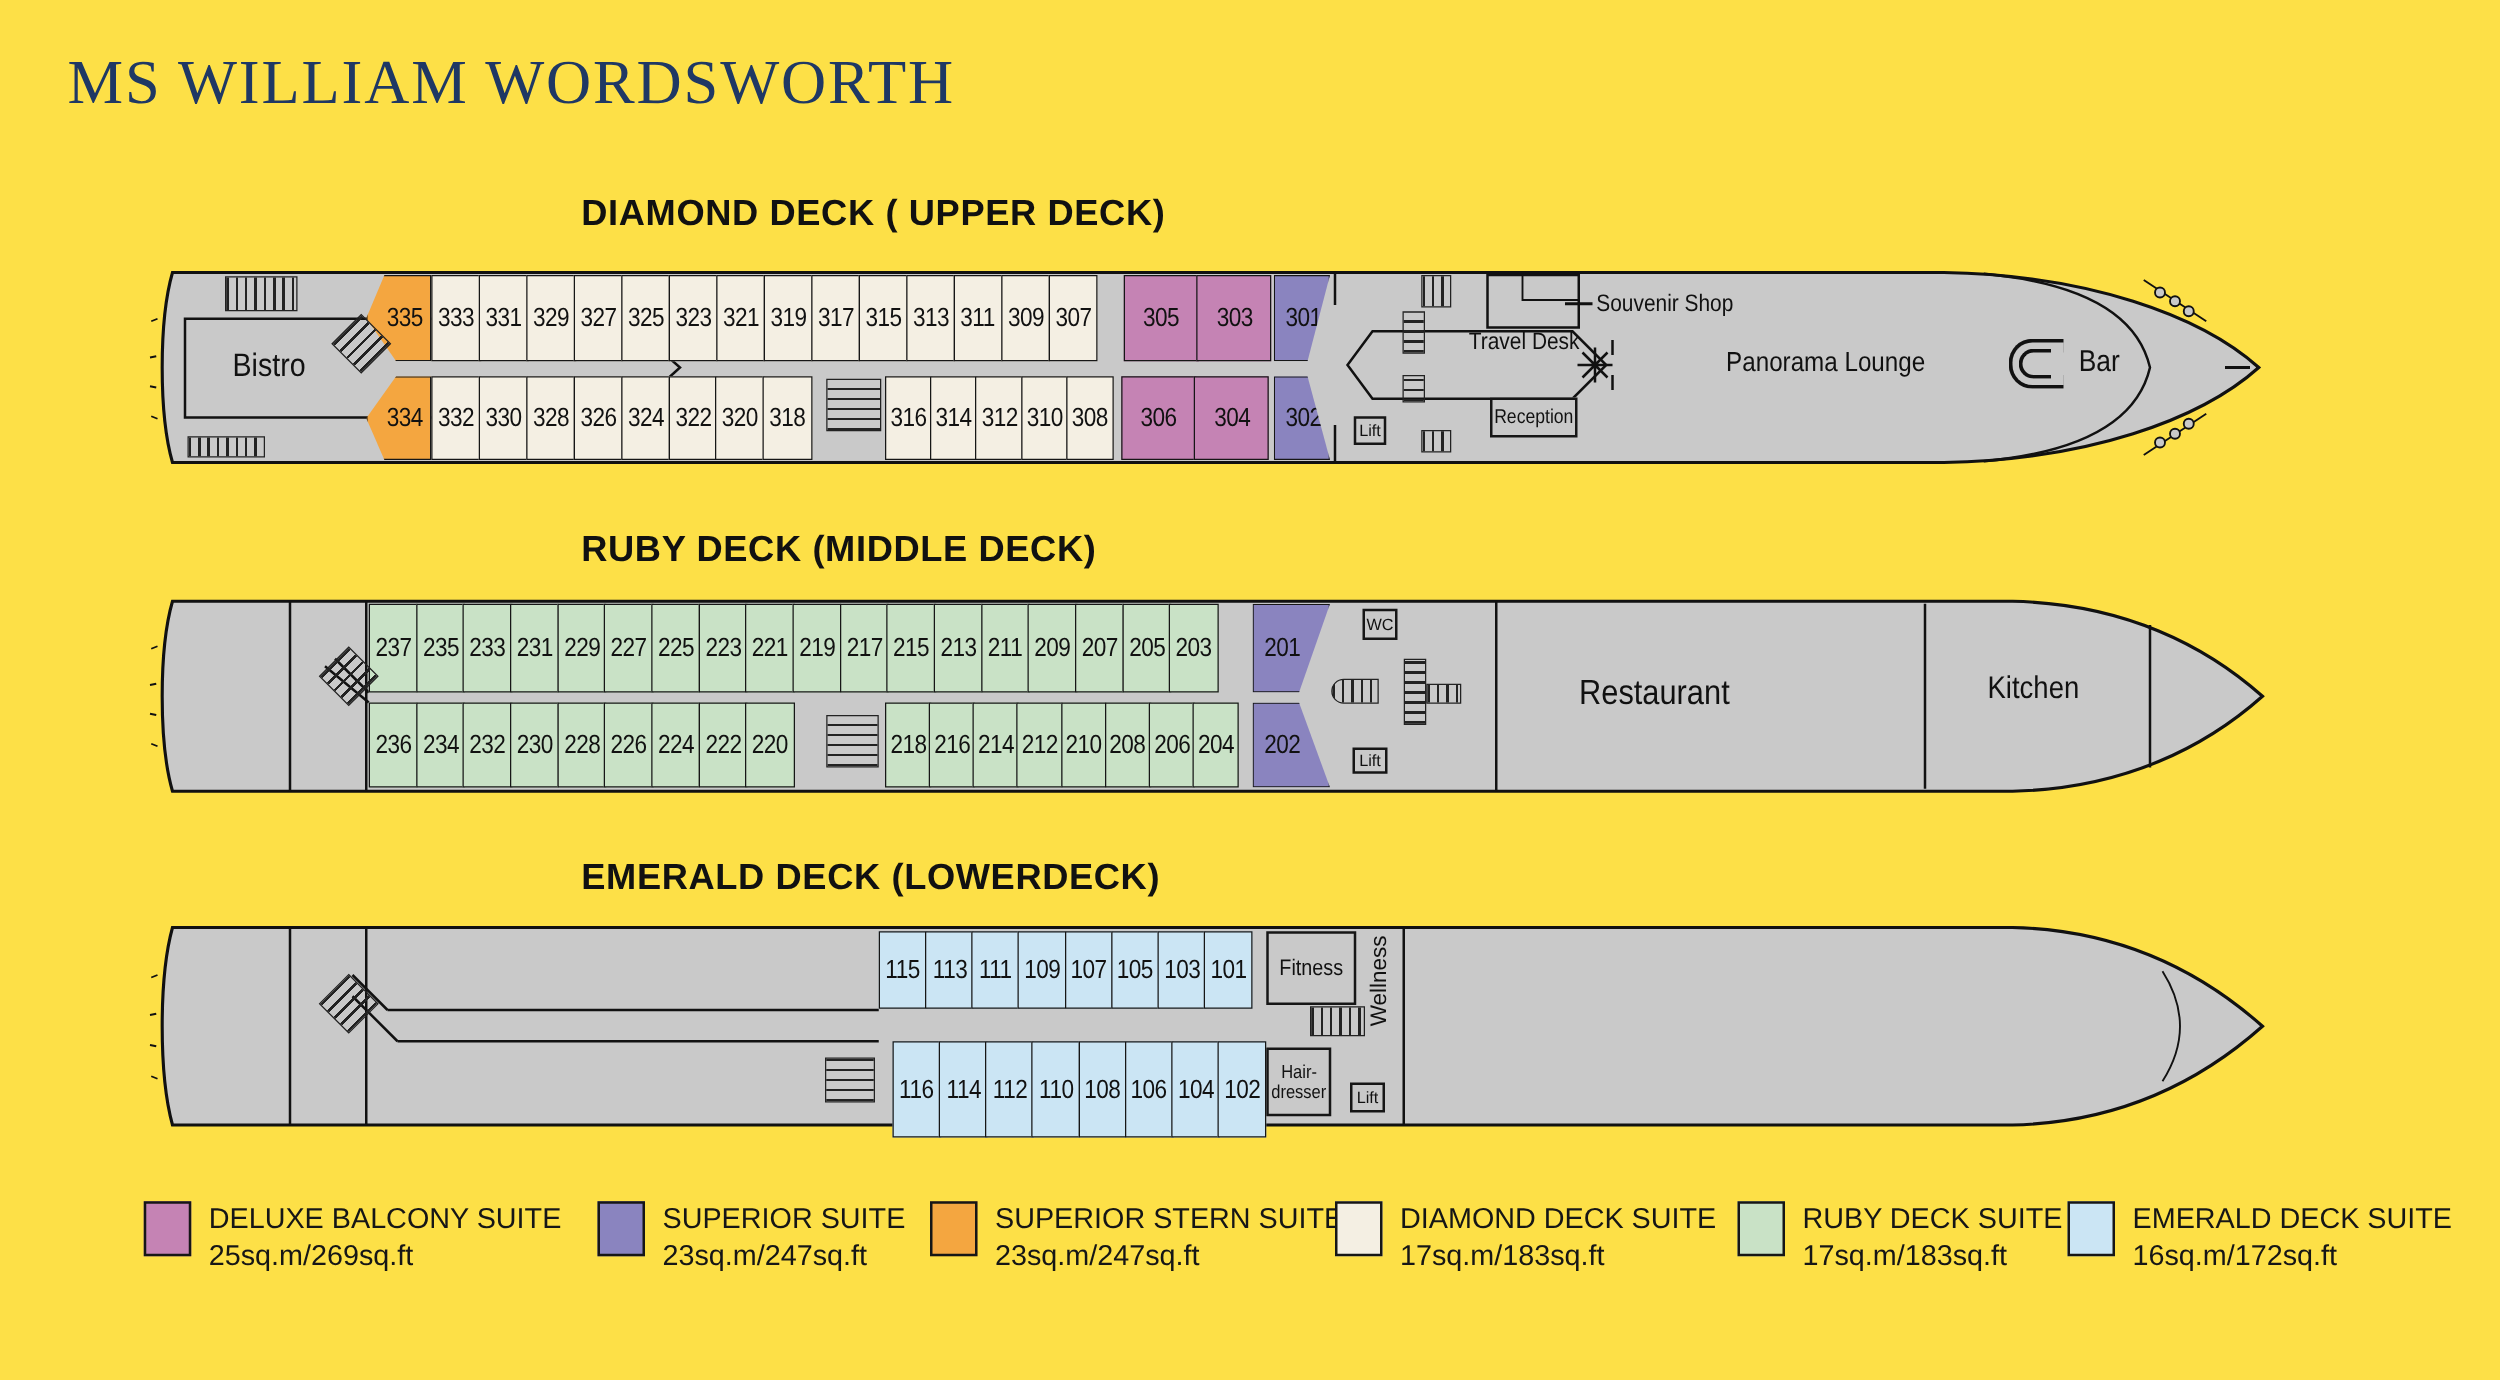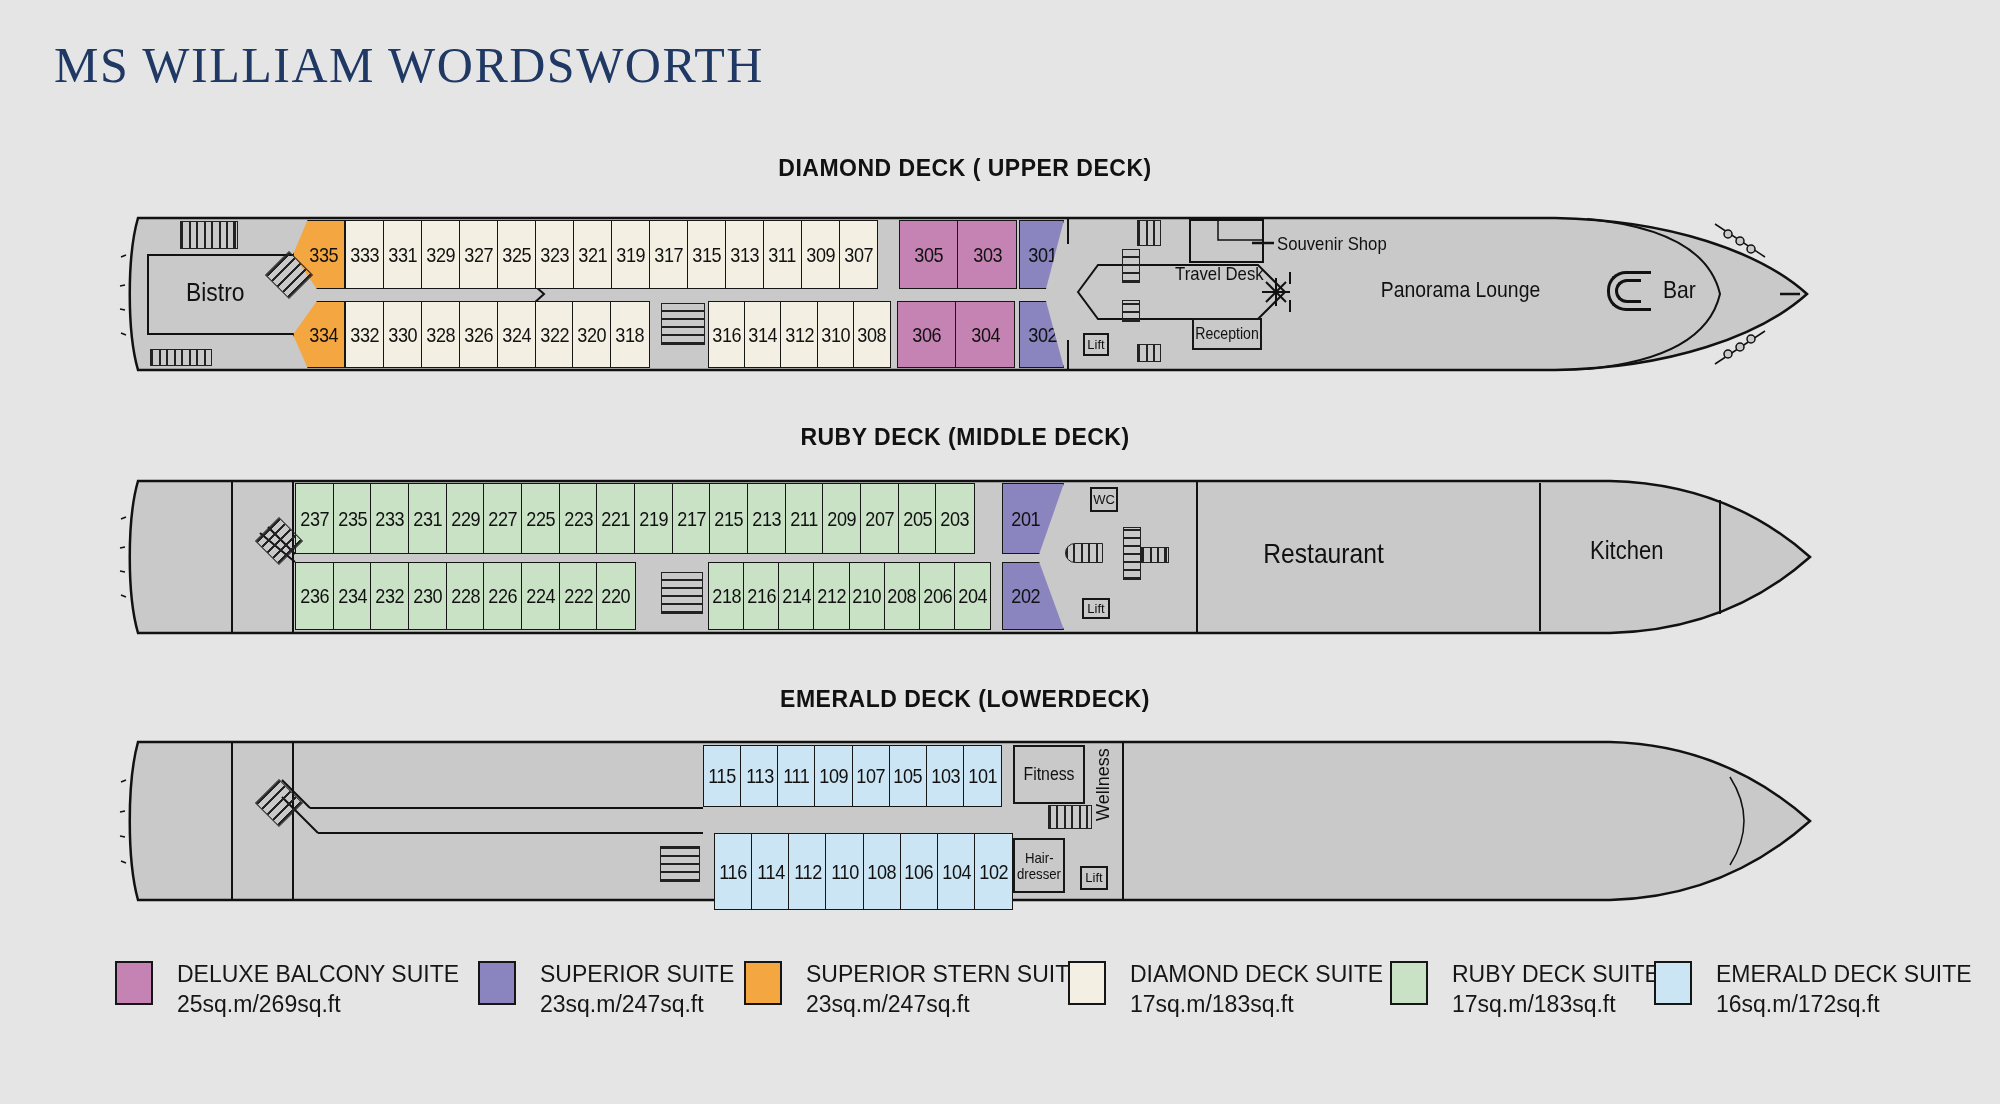--- a/index.html
+++ b/index.html
@@ -1,22 +1,22 @@
 <!DOCTYPE html>
 <html><head>
 <meta charset="utf-8">
 <style>
   html,body{margin:0;padding:0;background:#fff;}
-  #stage{position:relative;width:2000px;height:1104px;background:#e5e5e5;overflow:hidden;
+  #stage{position:relative;width:2000px;height:1104px;background:#fde047;overflow:hidden;
          font-family:"Liberation Sans",sans-serif;color:#161616;}
   
   .title{position:absolute;left:54px;top:36px;font-family:"Liberation Serif",serif;
          font-size:50px;letter-spacing:1.5px;color:var(--c,#1f3864);white-space:nowrap;}
   
-  .dhead{position:absolute;left:465px;width:1000px;text-align:center;font-size:23px;
+  .dhead{position:absolute;left:465px;width:1000px;font-size:29px;
          font-weight:bold;letter-spacing:.5px;color:#111;}
   
   .deck-svg{position:absolute;left:110px;z-index:1;}
   
   .row{position:absolute;display:flex;z-index:3;}
   .cab{width:var(--w);flex:0 0 auto;height:100%;border:1.6px solid #161616;
        background:var(--c,#eee);display:flex;align-items:center;justify-content:center;
        box-sizing:border-box;}
   .cab + .cab{margin-left:-1.6px;}
   .cnum{font-size:21px;color:#111;transform:scaleX(.86);letter-spacing:-.5px;white-space:nowrap;}
@@ -38,21 +38,21 @@
       background:repeating-linear-gradient(90deg,#222 0 2px,transparent 2px 7.5px);}
   .st-h{background:repeating-linear-gradient(0deg,#222 0 2px,transparent 2px 8px);}
   .st-diag{transform:rotate(45deg);}
   .spiral{border-radius:11px 0 0 11px;}
   
   .baru{position:absolute;z-index:4;border:3px solid #111;border-right:none;
         border-radius:19px 0 0 19px;background:transparent;box-sizing:border-box;}
   
   .vert{writing-mode:vertical-rl;transform:rotate(180deg);}
   
-  .leg{position:absolute;top:961px;display:flex;gap:24px;z-index:4;}
+  .leg{position:absolute;top:961px;display:flex;gap:14px;z-index:4;}
   .sw{width:34px;height:40px;border:2px solid #161616;background:var(--c,#ccc);flex:0 0 auto;}
   .ltxt{display:flex;flex-direction:column;gap:3px;font-size:23px;color:#161616;white-space:nowrap;}
 </style>
 </head>
 <body>
 
 <div id="stage">
 
   <div class="title" style="--c: #1f3864;">MS WILLIAM WORDSWORTH</div>
 

